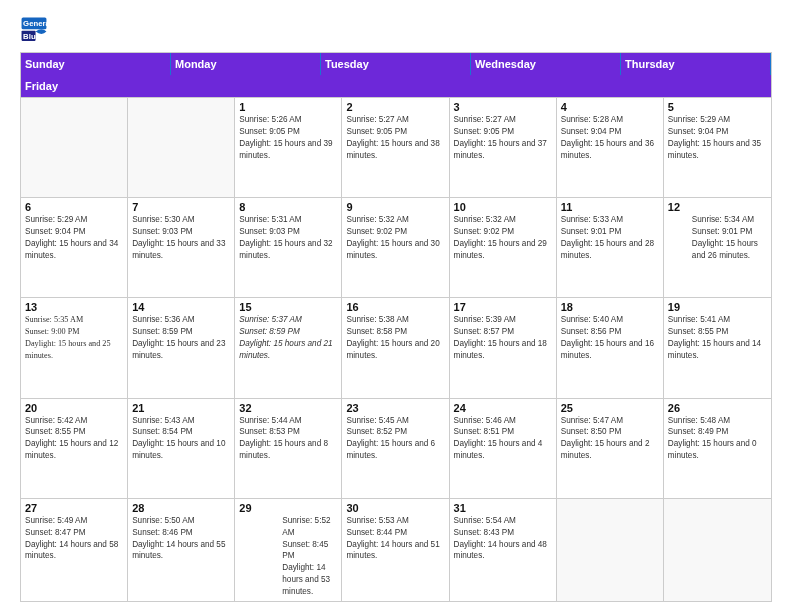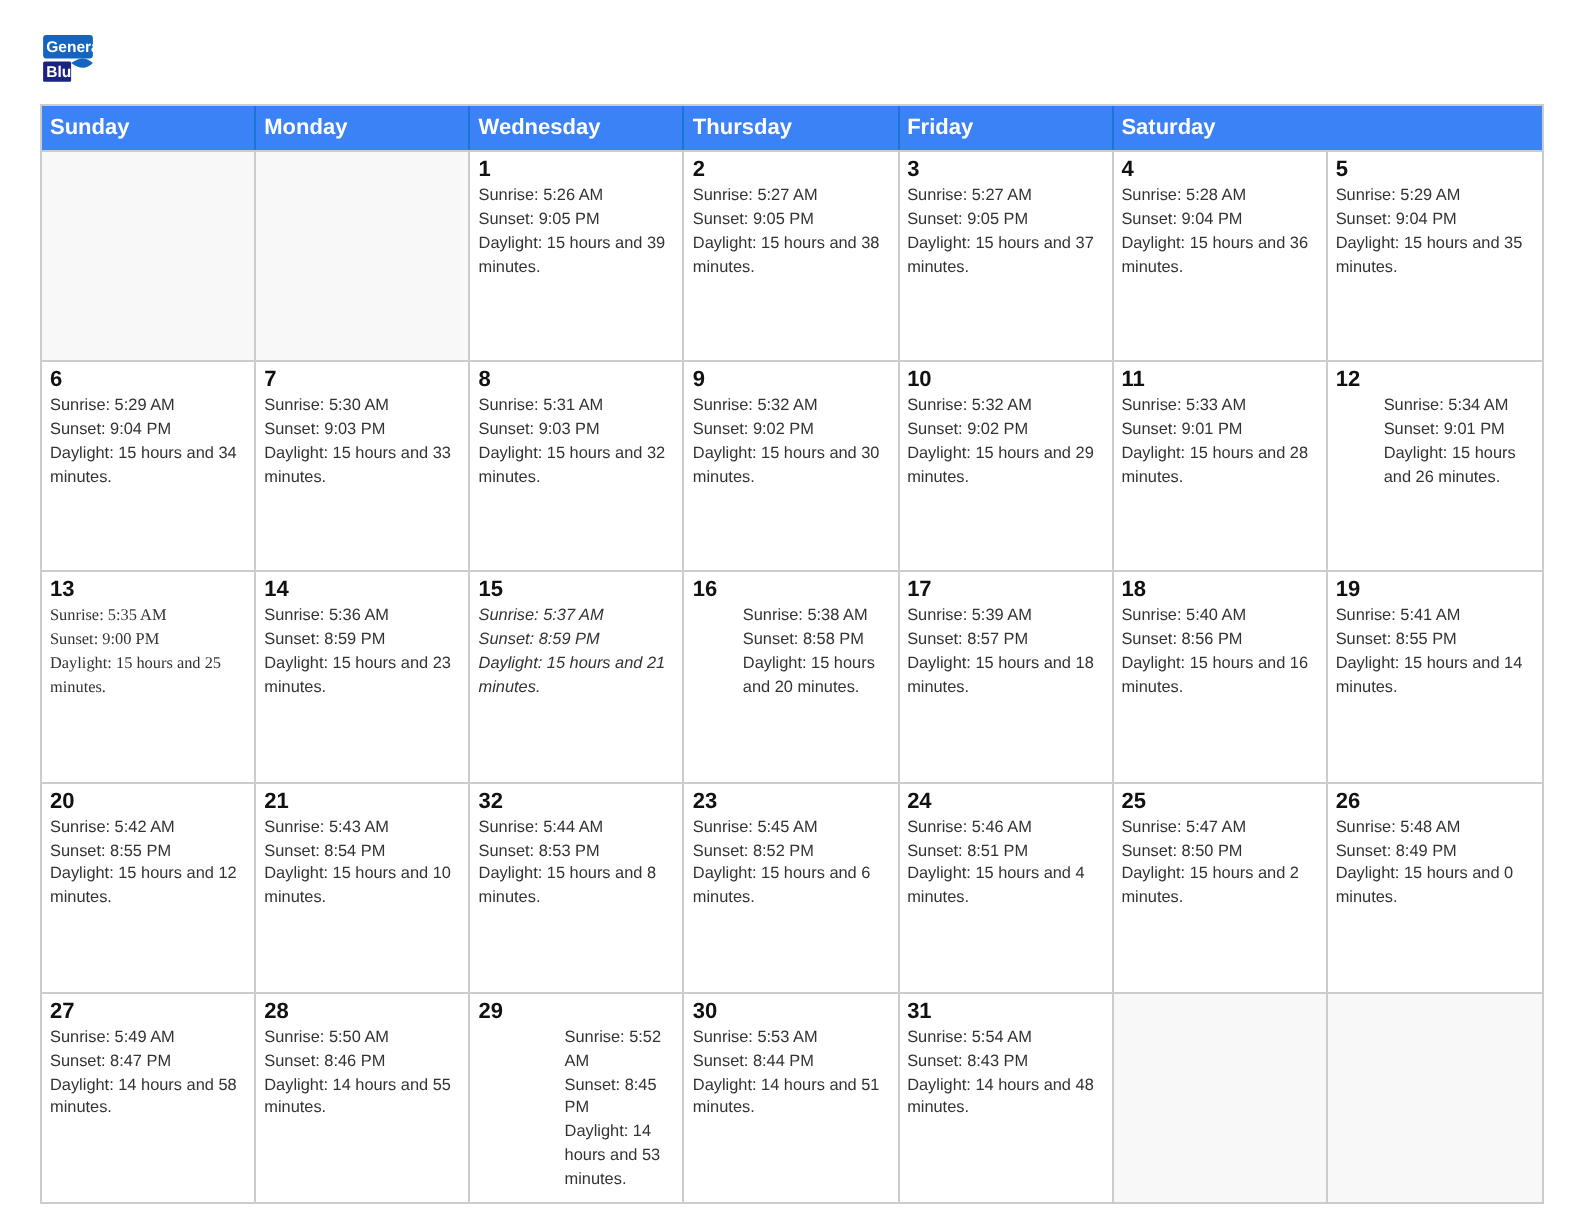--- a/index.html
+++ b/index.html
@@ -45,22 +45,22 @@
       color: #444;
     }
     .calendar {
       flex: 1;
       display: flex;
       flex-direction: column;
       border: 1px solid #ccc;
     }
     .cal-header {
       display: grid;
-      grid-template-columns: repeat(7, 1fr);
-      background: #3b82f6;
+      grid-template-columns: repeat(5, 1fr);
+      background: #6d28d9;
     }
     .cal-header-cell {
       color: #fff;
       font-size: 11px;
       font-weight: bold;
       padding: 5px 4px;
       text-align: left;
       border-right: 1px solid #1976d2;
     }
     .cal-header-cell:last-child { border-right: none; }
@@ -116,24 +116,24 @@
     <div class="title-block">
       <div class="month-title"></div>
       <div class="location-title"></div>
     </div>
   </div>
 
   <div class="calendar">
     <div class="cal-header">
     <div class="cal-header-cell">Sunday</div>
         <div class="cal-header-cell">Monday</div>
+        <div class="cal-header-cell">Tuesday</div>
         <div class="cal-header-cell">Wednesday</div>
         <div class="cal-header-cell">Thursday</div>
         <div class="cal-header-cell">Friday</div>
-        <div class="cal-header-cell">Saturday</div>
       </div>
     <div class="cal-body">
     <div class="cal-row">
           <div class="cal-cell empty"></div>
           <div class="cal-cell empty"></div>
           <div class="cal-cell">
             <span class="day-num">1</span>
             <div class="sun-info" style="white-space: pre-line;">Sunrise: 5:26 AM
 Sunset: 9:05 PM
 Daylight: 15 hours and 39 minutes.</div>
@@ -221,21 +221,21 @@
 Daylight: 15 hours and 23 minutes.</div>
           </div>
           <div class="cal-cell">
             <span class="day-num">15</span>
             <div class="sun-info" style="white-space: pre-line; font-style: italic;">Sunrise: 5:37 AM
 Sunset: 8:59 PM
 Daylight: 15 hours and 21 minutes.</div>
           </div>
           <div class="cal-cell">
             <span class="day-num">16</span>
-            <div class="sun-info" style="white-space: pre-line; margin-left: 25px;">Sunrise: 5:38 AM
+            <div class="sun-info" style="white-space: pre-line;">Sunrise: 5:38 AM
 Sunset: 8:58 PM
 Daylight: 15 hours and 20 minutes.</div>
           </div>
           <div class="cal-cell">
             <span class="day-num">17</span>
             <div class="sun-info" style="white-space: pre-line;">Sunrise: 5:39 AM
 Sunset: 8:57 PM
 Daylight: 15 hours and 18 minutes.</div>
           </div>
           <div class="cal-cell">

